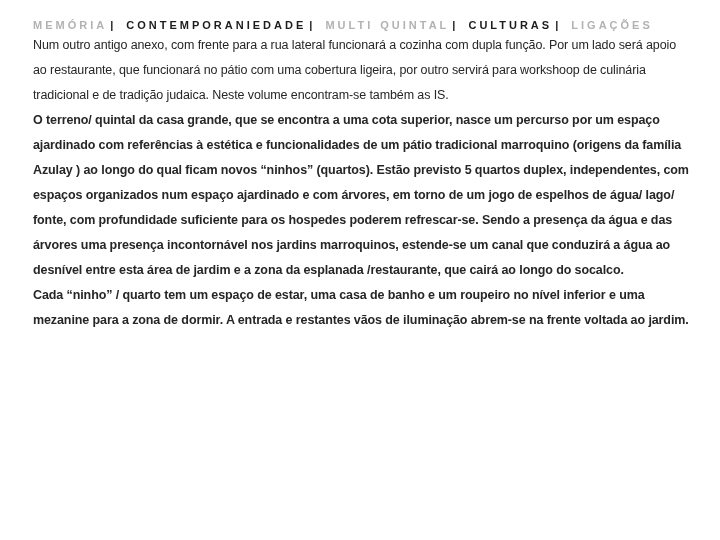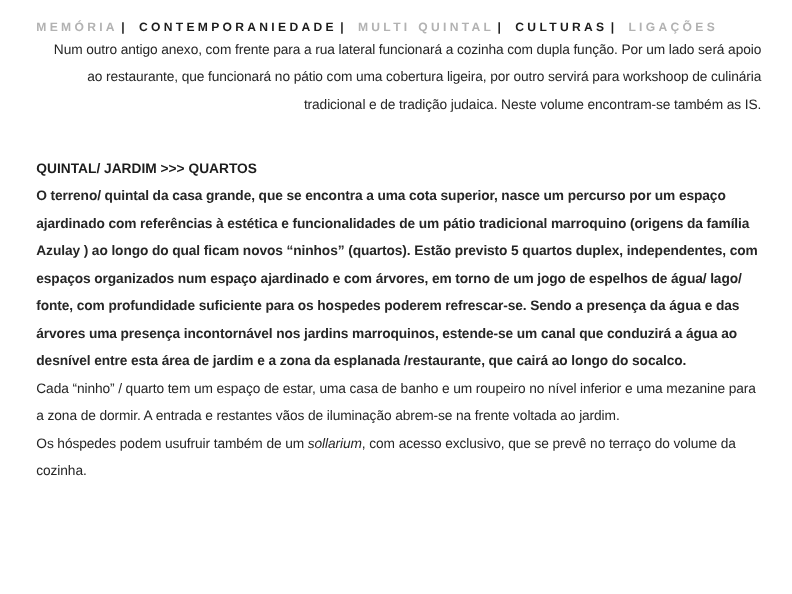--- a/index.html
+++ b/index.html
@@ -41,50 +41,48 @@
     margin: 0 3px;
   }
   
   .body-text {
     font-size: 12.5px;
     line-height: 25px;
     color: #262626;
     letter-spacing: -0.1px;
   }
   p.para { margin: 0; }
-  .para-intro   { margin-top: 18px; text-align: right; }
+  .para-intro   { margin-top: 18px; }
   .heading {
     font-size: 12.5px;
     line-height: 25px;
     font-weight: bold;
     color: #1c1c1c;
     margin: 33px 0 0 0;
   }
   .para-garden  { margin-top: 22px; font-weight: bold; }
-  .para-rooms   { margin-top: 9px; }
+  .para-rooms   { margin-top: 9px; font-weight: bold; }
   .para-line { display: block; }
   em { font-style: italic; }
 </style>
 </head>
 <body>
 
 <div class="page">
 
   <nav class="nav">
     <span class="nav-item inactive">MEMÓRIA</span><span class="nav-sep">|</span>
     <span class="nav-item active">CONTEMPORANIEDADE</span><span class="nav-sep">|</span>
     <span class="nav-item inactive">MULTI QUINTAL</span><span class="nav-sep">|</span>
     <span class="nav-item active">CULTURAS</span><span class="nav-sep">|</span>
     <span class="nav-item inactive">LIGAÇÕES</span>
   </nav>
 
   <p class="para para-intro body-text">Num outro antigo anexo, com frente para a rua lateral funcionará a cozinha com dupla função. Por um lado será apoio ao restaurante, que funcionará no pátio com uma cobertura ligeira, por outro servirá para workshoop de culinária tradicional e de tradição judaica. Neste volume encontram-se também as IS.</p>
 
-  <h2 class="heading">QUINTAL/ JARDIM &gt;&gt;&gt; QUARTOS</h2>
 
   <p class="para para-garden body-text">O terreno/ quintal da casa grande, que se encontra a uma cota superior, nasce um percurso por um espaço ajardinado com referências à estética e funcionalidades de um pátio tradicional marroquino (origens da família Azulay ) ao longo do qual ficam novos “ninhos” (quartos). Estão previsto 5 quartos duplex, independentes, com espaços organizados num espaço ajardinado e com árvores, em torno de um jogo de espelhos de água/ lago/ fonte, com profundidade suficiente para os hospedes poderem refrescar-se. Sendo a presença da água e das árvores uma presença incontornável nos jardins marroquinos, estende-se um canal que conduzirá a água ao desnível entre esta área de jardim e a zona da esplanada /restaurante, que cairá ao longo do socalco.</p>
 
   <p class="para para-rooms body-text">
     <span class="para-line">Cada “ninho” / quarto tem um espaço de estar, uma casa de banho e um roupeiro no nível inferior e uma mezanine para a zona de dormir. A entrada e restantes vãos de iluminação abrem-se na frente voltada ao jardim.</span>
-    <span class="para-line"><span>Os hóspedes podem usufruir também de um </span><em>sollarium</em><span>, com acesso exclusivo, que se prevê no terraço do volume da cozinha.</span></span>
   </p>
 
 </div>
 
 </body></html>

